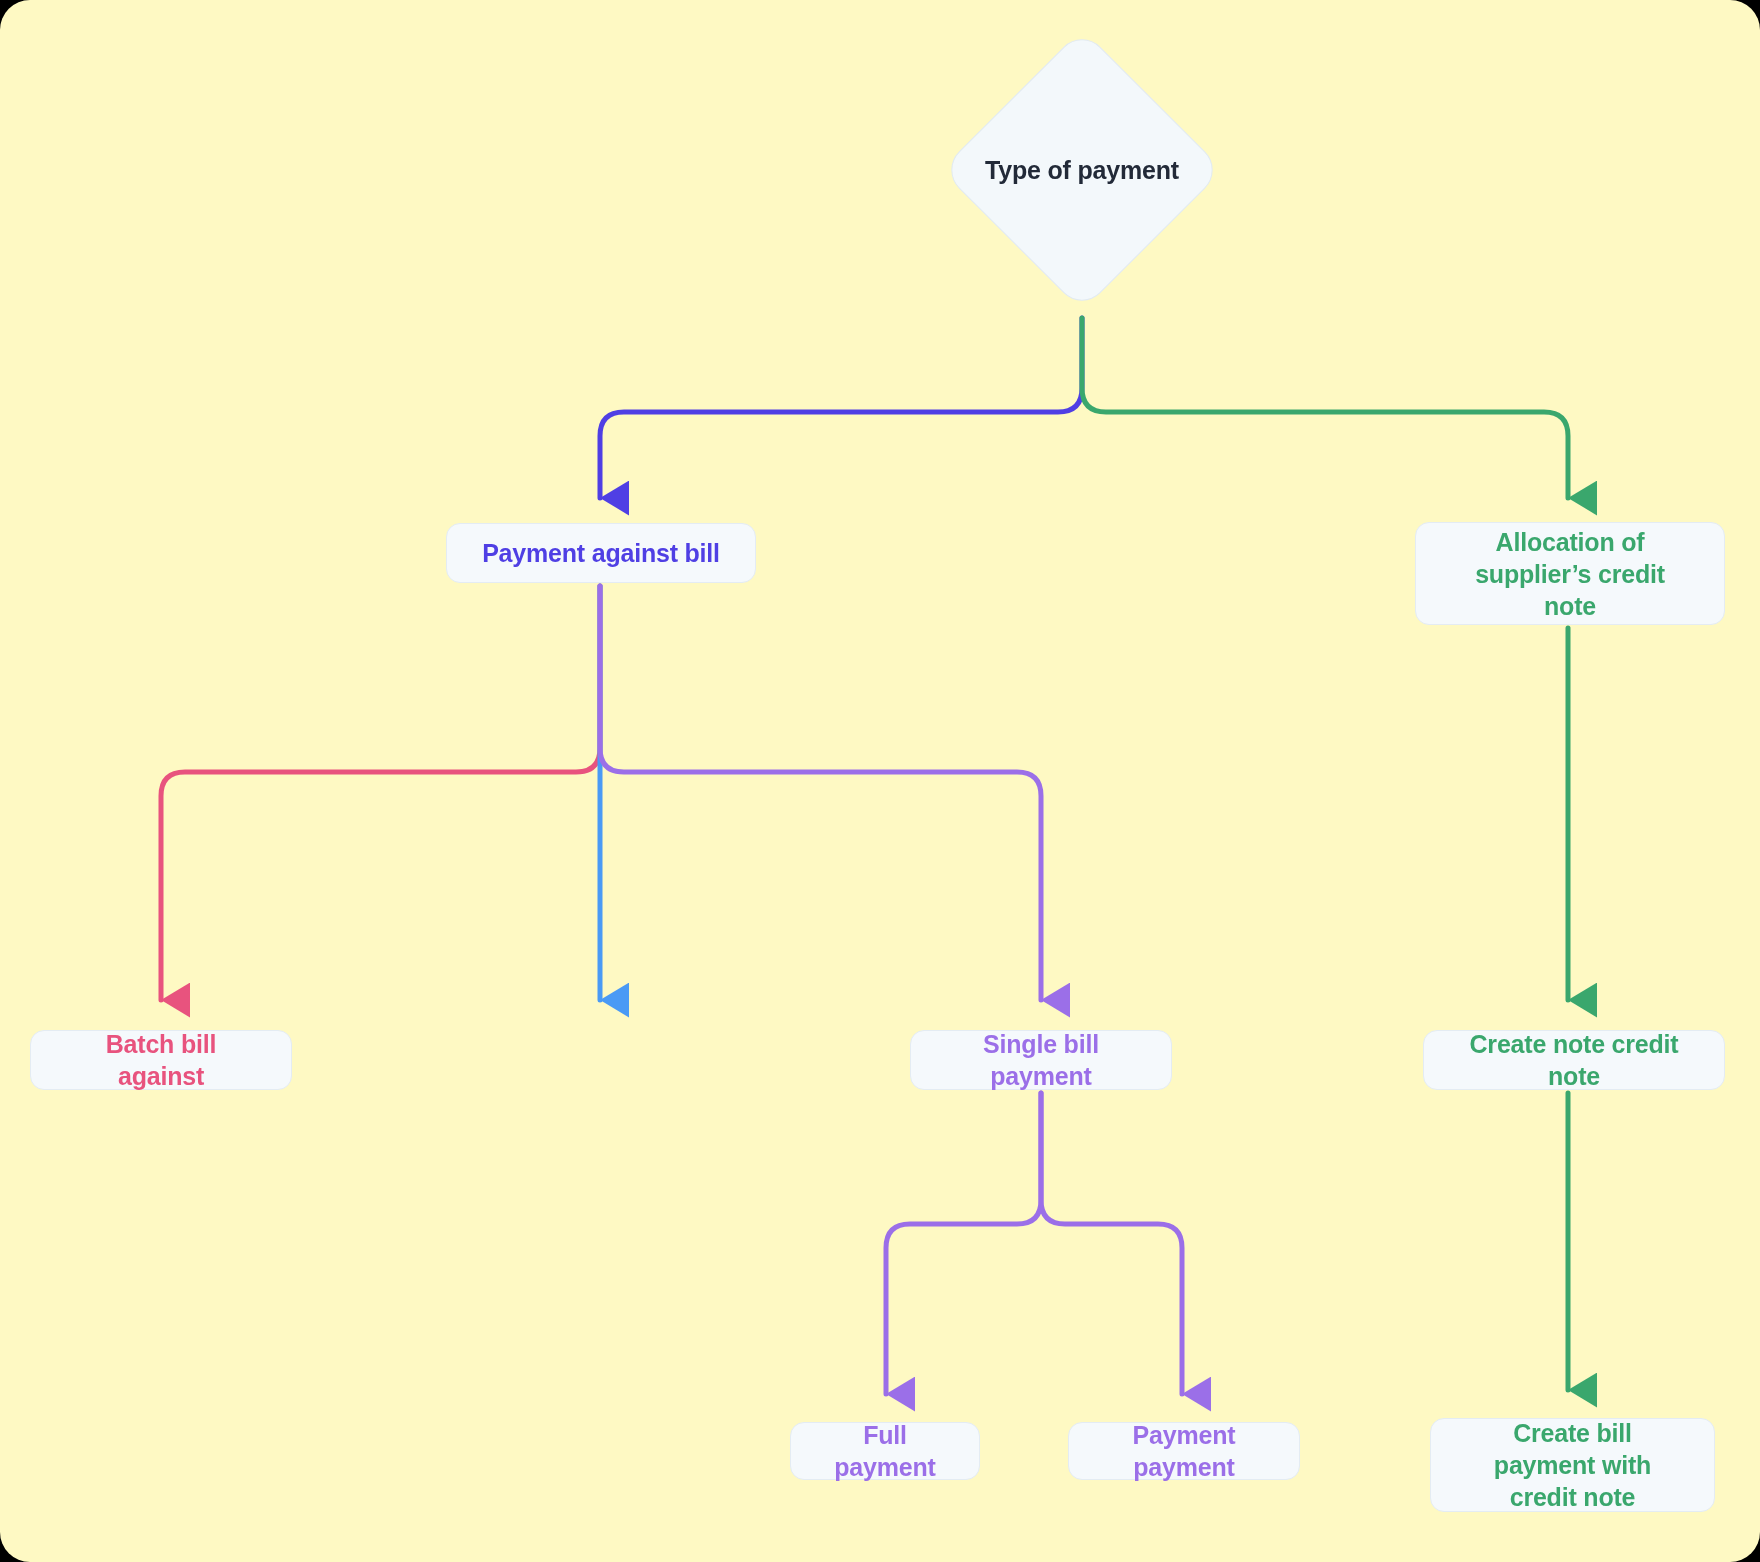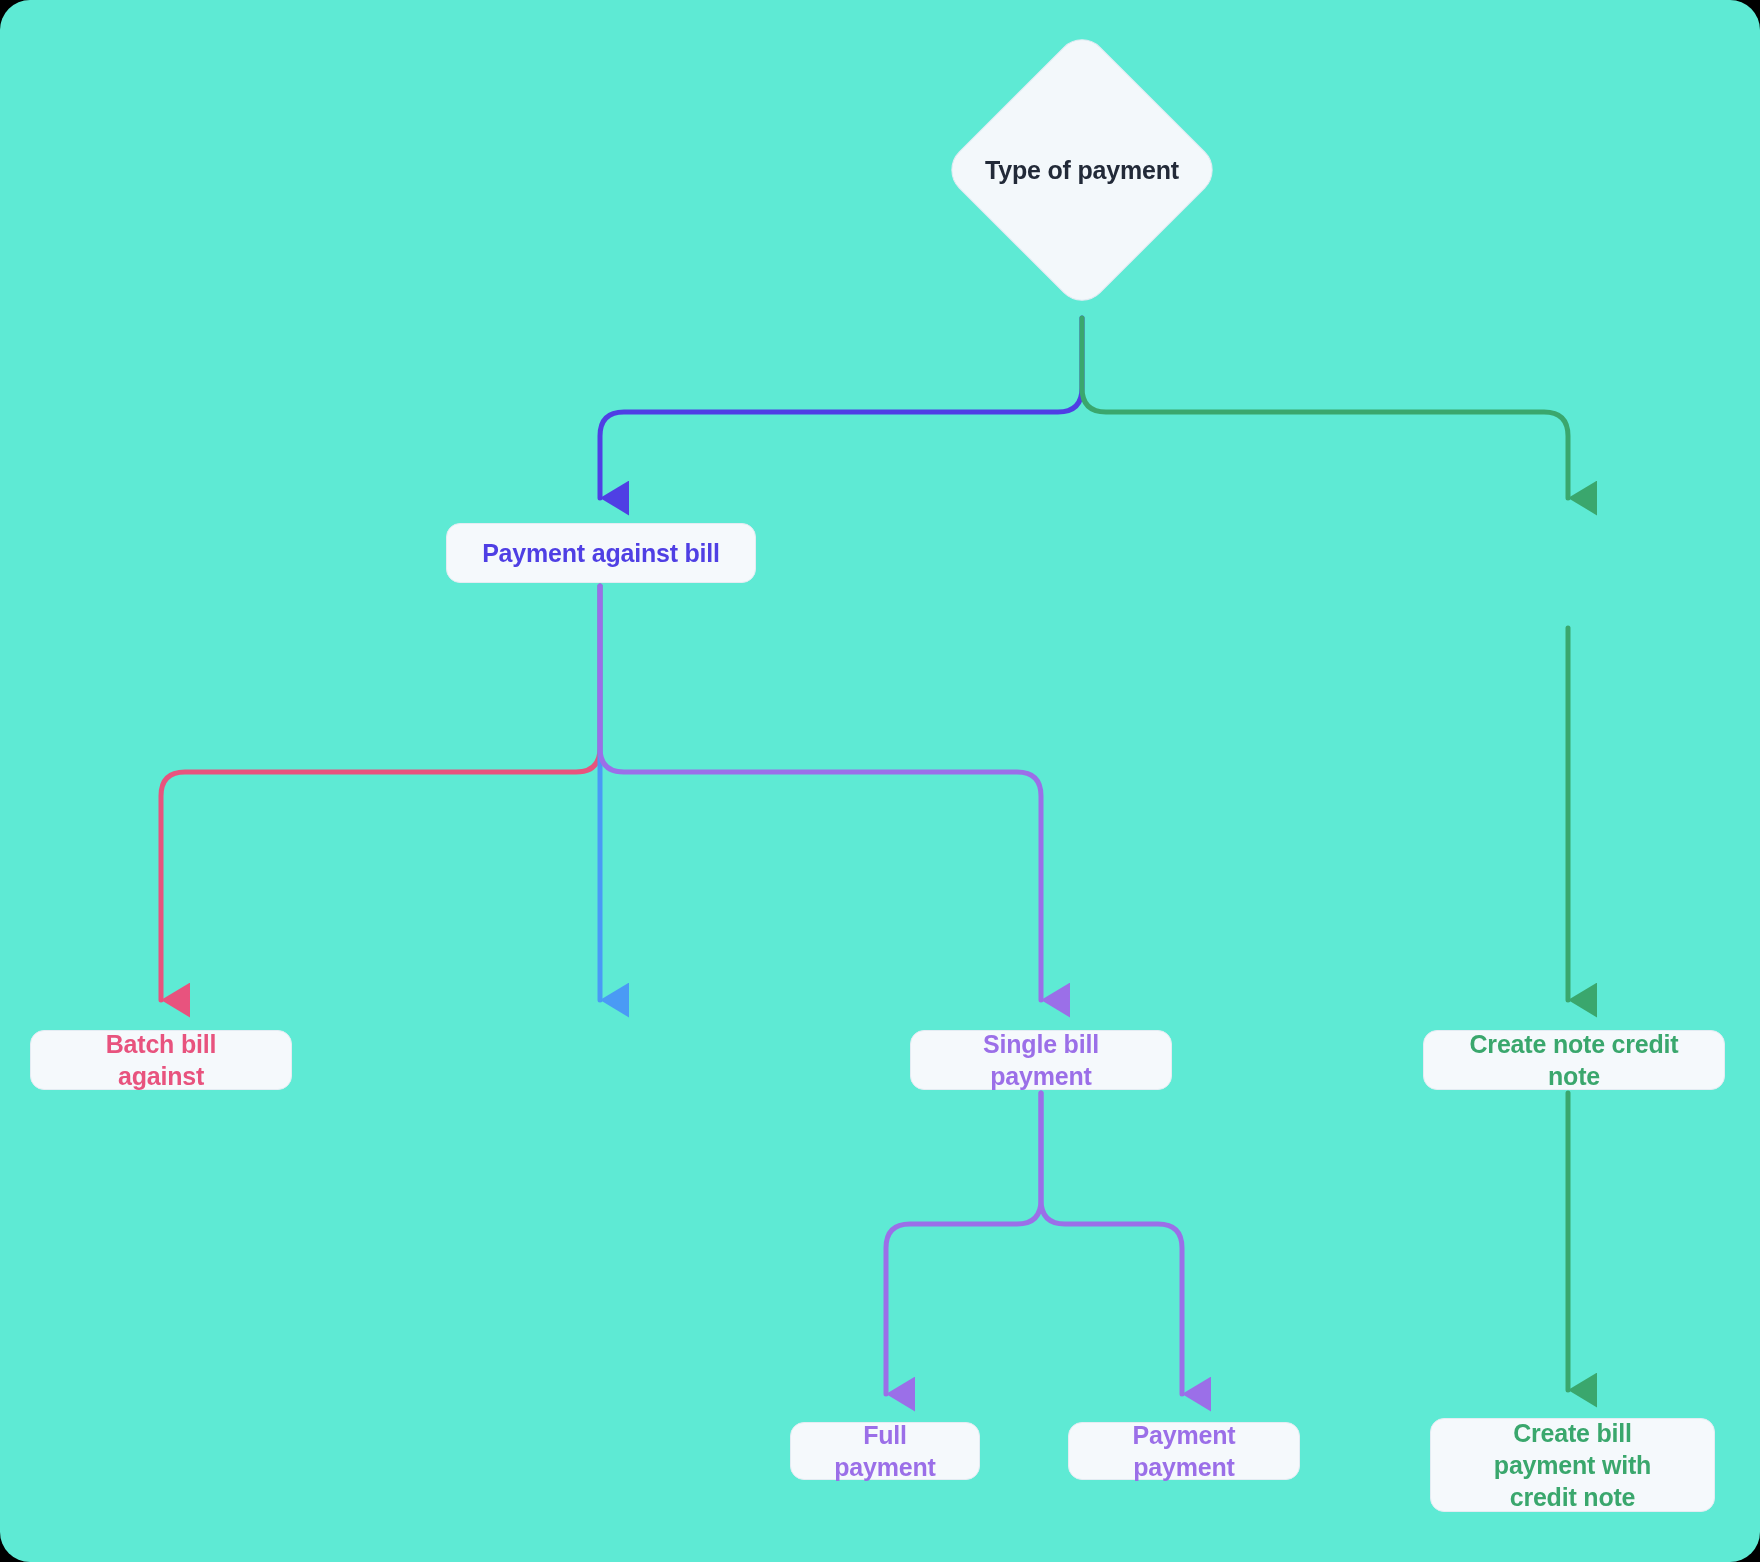--- a/index.html
+++ b/index.html
@@ -12,21 +12,21 @@
     height: 1562px;
     overflow: hidden;
     font-family: "Liberation Sans", sans-serif;
   }
   #canvas {
     position: absolute;
     left: 0;
     top: 0;
     width: 1760px;
     height: 1562px;
-    background: #5eead4;
+    background: #fef9c3;
     border-radius: 30px;
     overflow: hidden;
   }
   #edges {
     position: absolute;
     left: 0;
     top: 0;
     width: 1760px;
     height: 1562px;
   }
@@ -107,20 +107,21 @@
     <path d="M 1041 1093 L 1041 1200 Q 1041 1224 1065 1224 L 1158 1224 Q 1182 1224 1182 1248 L 1182 1394" fill="none" stroke="#9b6fe8" stroke-width="5" stroke-linecap="round" marker-end="url(#arrow-purple)"></path>
 
     <path d="M 1568 1093 L 1568 1390" fill="none" stroke="#3aa76d" stroke-width="5" stroke-linecap="round" marker-end="url(#arrow-green)"></path>
   </svg>
 
   <div class="decision" style="left:982px; top:70px; width:200px; height:200px;"></div>
   <div class="decision-label" style="left:912px; top:140px; width:340px; height:60px;">Type of payment</div>
 
   <div class="node" style="left:446px; top:523px; width:310px; height:60px; color:#4f3fe4;">Payment against bill</div>
 
+  <div class="node" style="left:1415px; top:522px; width:310px; height:103px; color:#3aa76d;">Allocation of supplier’s credit note</div>
 
   <div class="node" style="left:30px; top:1030px; width:262px; height:60px; color:#e8537e;">Batch bill against</div>
 
 
   <div class="node" style="left:910px; top:1030px; width:262px; height:60px; color:#9b6fe8;">Single bill payment</div>
 
   <div class="node" style="left:1423px; top:1030px; width:302px; height:60px; color:#3aa76d;">Create note credit note</div>
 
   <div class="node" style="left:790px; top:1422px; width:190px; height:58px; color:#9b6fe8;">Full payment</div>
 

